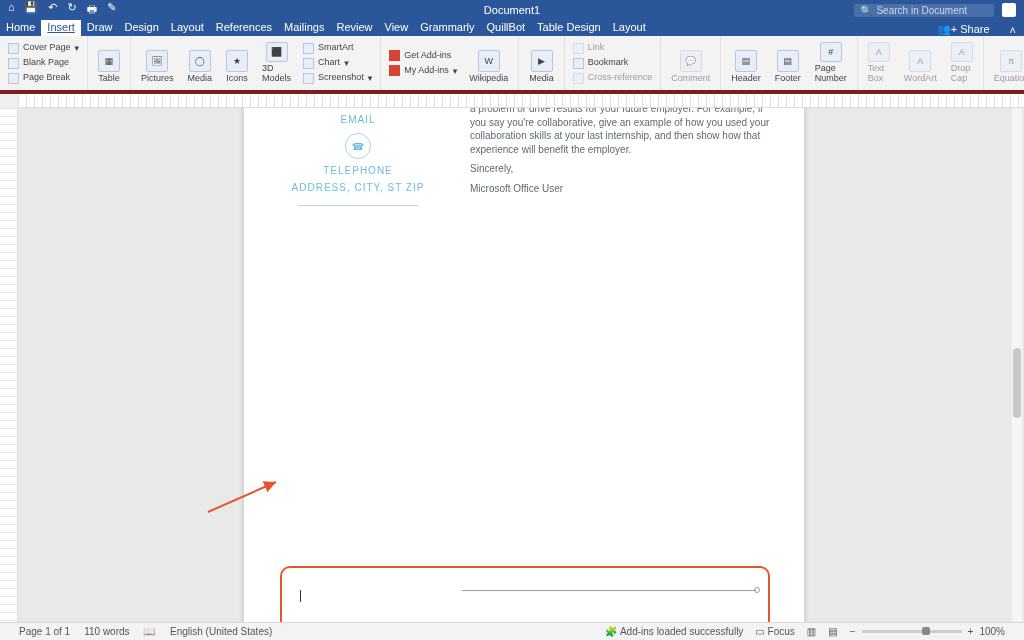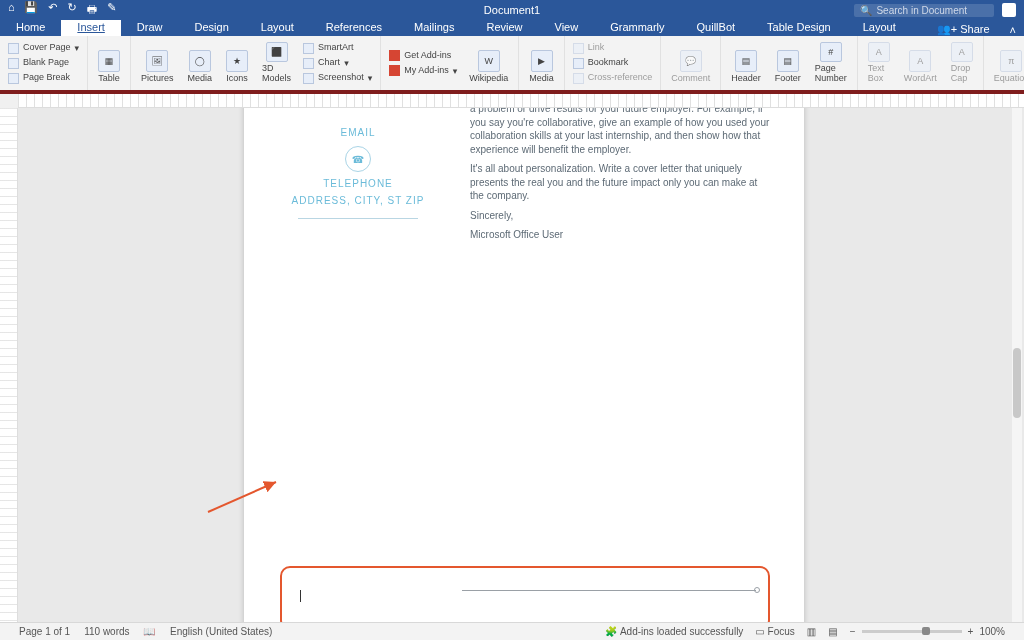--- a/index.html
+++ b/index.html
@@ -11,21 +11,21 @@
   .titlebar-left span { cursor: pointer; }
   .title-center { position: absolute; left: 50%; transform: translateX(-50%); font-weight: 400; }
   .titlebar-right { margin-left: auto; display: flex; align-items: center; gap: 8px; padding-right: 8px; }
   .search-box { background: rgba(255,255,255,.15); border-radius: 2px; padding: 1px 6px; font-size: 10px; width: 140px; color: #cfd8e8; display:flex; align-items:center; gap:4px;}
   .search-box input { background: transparent; border: none; outline: none; color:#fff; font-size:10px; width:110px;}
   .search-box input::placeholder{color:#cfd8e8;}
   .avatar { width: 14px; height: 14px; background: #fff; border-radius: 2px; display:inline-block;}
 
   
   .tabs { height: 16px; background: #2b579a; display: flex; align-items: flex-end; color: #fff; font-size: 11px; }
-  .tabs .tab { padding: 1px 16px 3px; cursor: pointer; }
+  .tabs .tab { padding: 1px 6px 3px; cursor: pointer; }
   .tabs .tab.active { background: #fff; color: #2b579a; text-decoration: underline; }
   .tabs-right { margin-left: auto; padding-right: 8px; font-size:11px; display:flex; align-items:center; gap:20px;}
 
   
   .ribbon { height: 58px; background: #f3f3f3; border-bottom: 4px solid #7f1d1d; display: flex; font-size: 9px; color: #444; }
   .group { border-right: 1px solid #e1e1e1; padding: 4px 6px; display: flex; gap: 6px; }
   .vbtn { display: flex; flex-direction: column; align-items: center; justify-content: flex-end; gap: 2px; padding: 2px 4px; cursor: pointer; }
   .vbtn .ic { width: 22px; height: 22px; background:#e7eef9; border:1px solid #b9c7de; border-radius:2px; display:flex;align-items:center;justify-content:center;}
   .vstack { display:flex; flex-direction:column; gap:2px; justify-content:center;}
   .ritem { display:flex; align-items:center; gap:4px; padding:1px 2px; cursor:pointer; white-space:nowrap;}
@@ -38,21 +38,21 @@
   .ruler-top::before{content:"";position:absolute;left:0;right:0;top:0;bottom:0;background:repeating-linear-gradient(90deg,#ccc 0 1px,transparent 1px 8px);opacity:.6;}
   .ruler-left{position:absolute;left:0;top:108px;width:18px;bottom:18px;background:#fff;border-right:1px solid #ddd;}
   .ruler-left::before{content:"";position:absolute;left:0;right:0;top:0;bottom:0;background:repeating-linear-gradient(180deg,#ccc 0 1px,transparent 1px 8px);opacity:.5;}
 
   
   .workspace { position:absolute; left:18px; right:0; top:108px; bottom:18px; background:#e9e9e9; overflow:hidden;}
   .scrollbar-v{position:absolute;right:2px;top:0;bottom:0;width:10px;background:#f5f5f5;}
   .scrollbar-v .thumb{position:absolute;left:1px;right:1px;top:240px;height:70px;background:#c8c8c8;border-radius:4px;}
 
   .page { position:absolute; left:226px; top:-8px; width:560px; height:640px; background:#fff; box-shadow:0 2px 6px rgba(0,0,0,.2);}
-  .page-left { position:absolute; left:34px; top:21px; width:160px; text-align:center; color:#6bbbd9; font-size:10px; }
+  .page-left { position:absolute; left:34px; top:8px; width:160px; text-align:center; color:#6bbbd9; font-size:10px; }
   .page-left .label{letter-spacing:1px;margin:6px 0;}
   .ic-phone{width:26px;height:26px;border:1px solid #a9d4e6;border-radius:50%;margin:8px auto 4px;display:flex;align-items:center;justify-content:center;color:#6bbbd9;}
   .hr-left{border:none;border-top:1px solid #b9d6e3;margin:12px 20px;}
   .page-right{position:absolute;left:226px;top:2px;width:300px;color:#5d6a75;font-size:10px;line-height:1.35;}
   .page-right p{margin-bottom:6px;}
 
   
   .footer-box{position:absolute;left:36px;bottom:110px;width:490px;height:64px;border:2px solid #e4572e;border-radius:10px;background:rgba(255,255,255,.6);}
   .footer-cursor{position:absolute;left:18px;top:22px;width:1px;height:12px;background:#333;}
   .footer-line{position:absolute;left:180px;right:12px;top:22px;border-top:1px solid #9aa0a6;}
@@ -240,21 +240,20 @@
   <div class="page">
     <div class="page-left">
       <div class="label">EMAIL</div>
       <div class="ic-phone">☎</div>
       <div class="label">TELEPHONE</div>
       <div class="label">ADDRESS, CITY, ST ZIP</div>
       <hr class="hr-left">
     </div>
     <div class="page-right">
       <p>a problem or drive results for your future employer. For example, if you say you're collaborative, give an example of how you used your collaboration skills at your last internship, and then show how that experience will benefit the employer.</p>
-      <p>It's all about personalization. Write a cover letter that uniquely presents the real you and the future impact only you can make at the company.</p>
       <p>Sincerely,</p>
       <p>Microsoft Office User</p>
     </div>
 
     <div class="footer-box">
       <div class="footer-cursor"></div>
       <div class="footer-line"></div>
       <div class="footer-dot"></div>
     </div>
 

